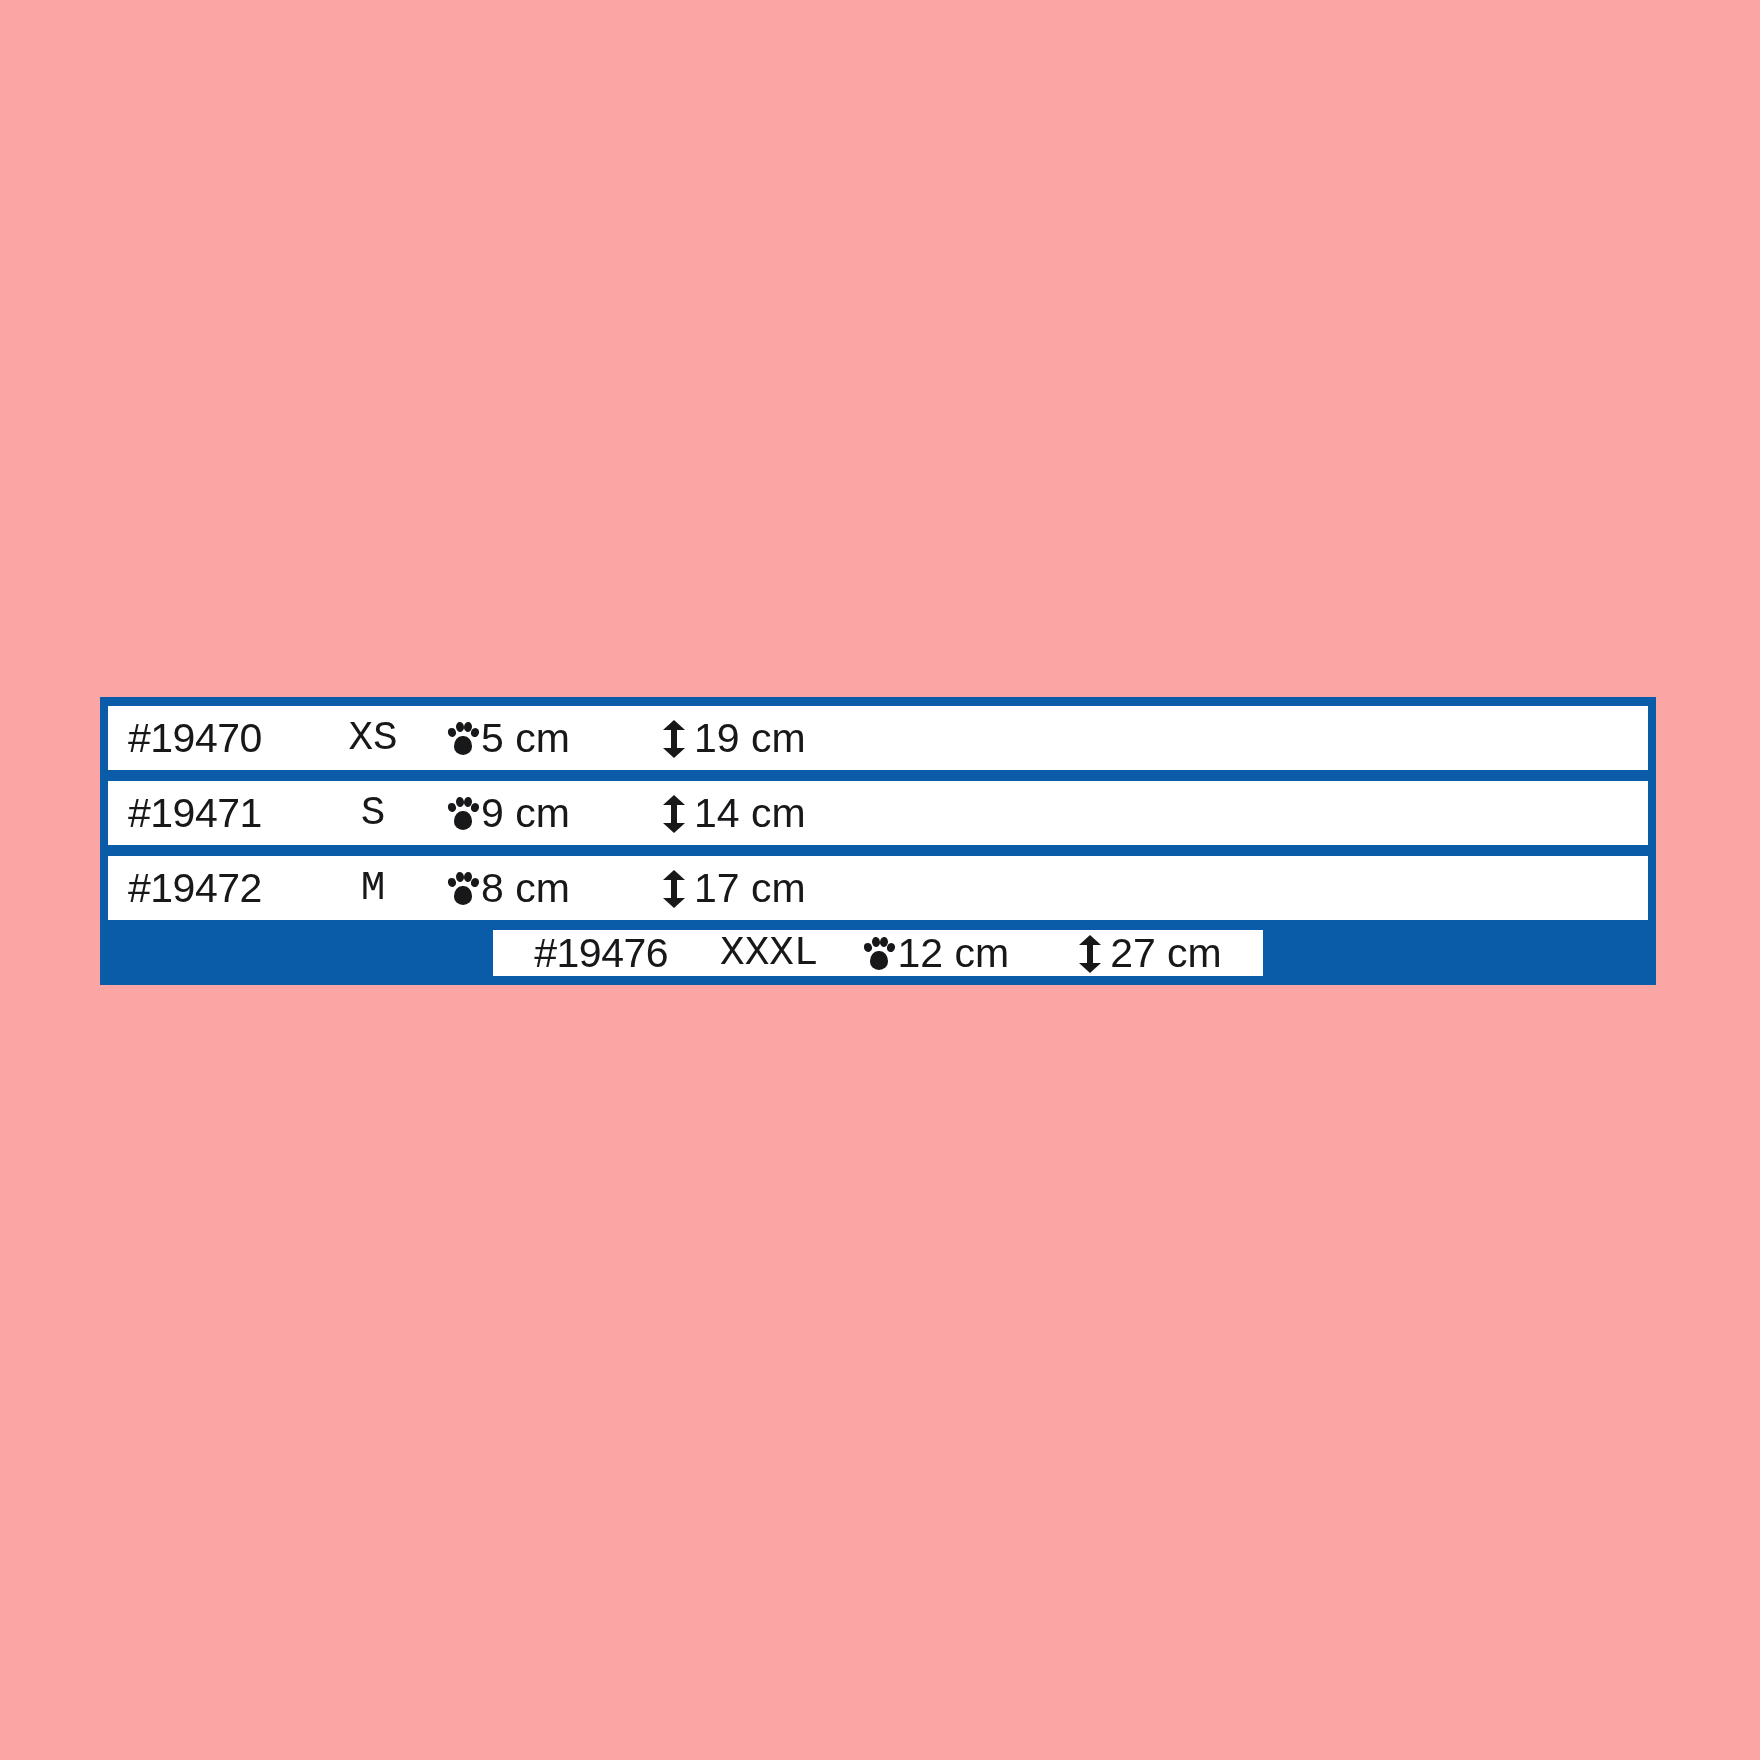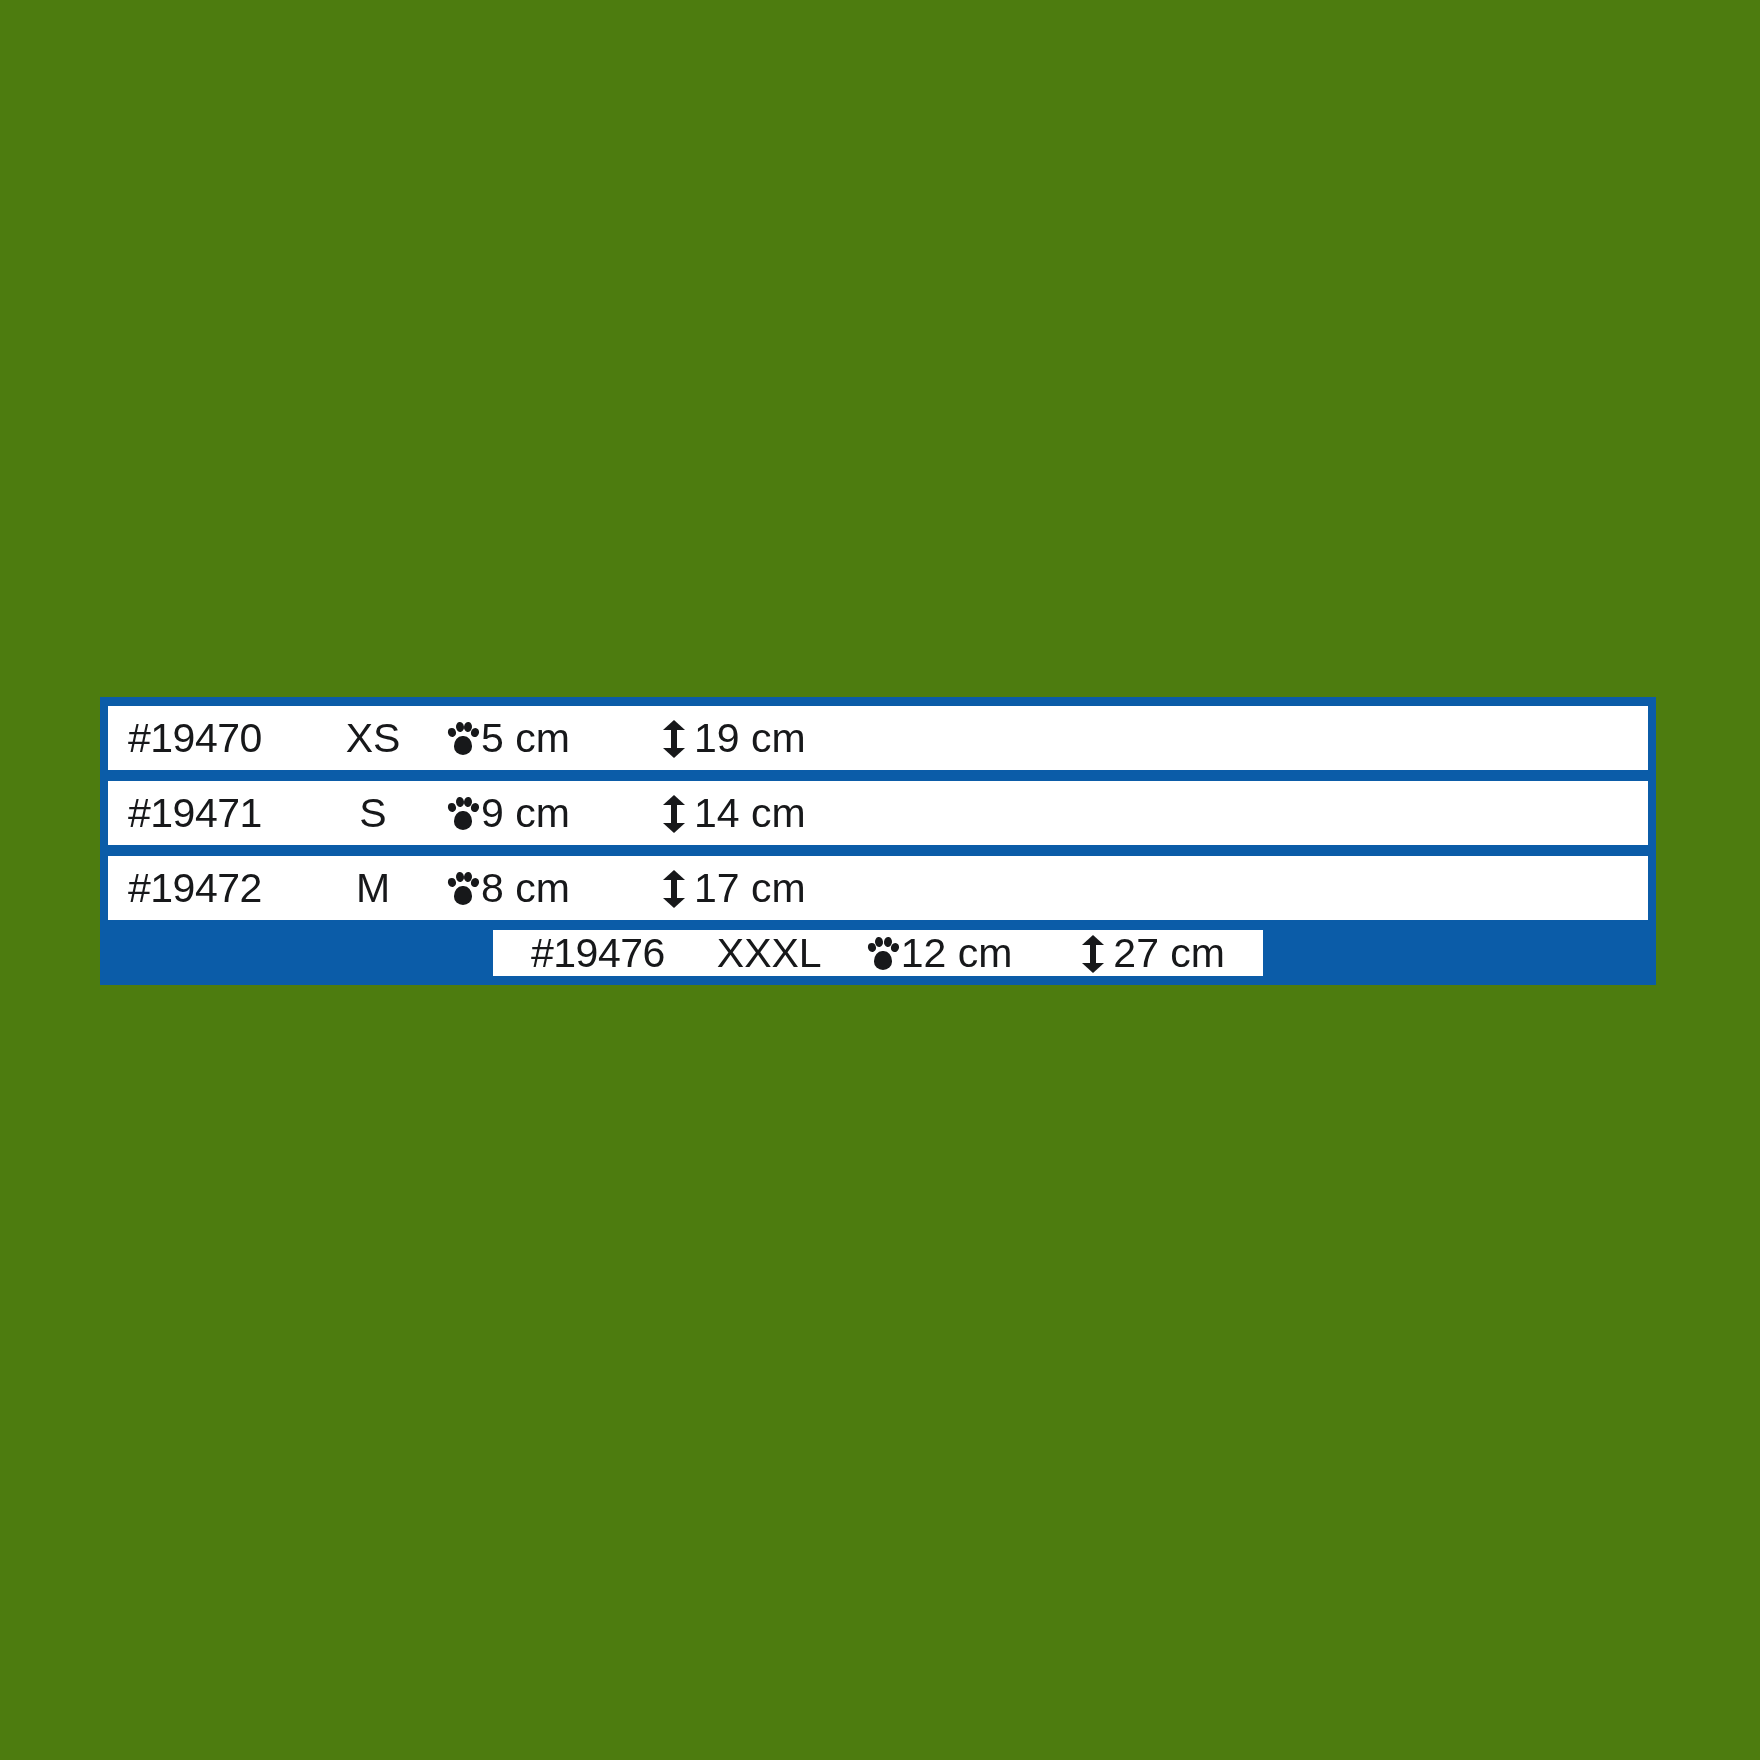--- a/index.html
+++ b/index.html
@@ -2,21 +2,21 @@
 <html><head>
 <meta charset="utf-8">
 <style>
   * { box-sizing: border-box; margin: 0; padding: 0; }
   html, body {
     width: 1760px; height: 1760px;
     background: #ffffff;
     font-family: "Liberation Sans", sans-serif;
     overflow: hidden;
   }
-  #stage { position: relative; width: 1760px; height: 1760px; background: #4d7c0f; }
+  #stage { position: relative; width: 1760px; height: 1760px; background: #fca5a5; }
 
   
   .size-table {
     position: absolute;
     left: 100px;
     top: 697px;
     width: 1556px;
     height: 288px;
     background: #0b5ca8;
   }
@@ -42,21 +42,21 @@
     background: #ffffff;
     flex: 1 1 0;
     display: flex;
     align-items: center;
     height: 64px;
   }
 
   
   .f { display: flex; align-items: center; color: #17181a; }
   .f-art   { width: 190px; padding-left: 20px; font-size: 41px; letter-spacing: -0.5px; }
-  .f-size  { width: 150px; justify-content: center; font-size: 41px; }
+  .f-size  { width: 150px; justify-content: center; font-size: 41px; font-family: Liberation Mono, monospace; }
   .f-width { width: 215px; font-size: 41px; }
   .f-height{ flex: 1 1 auto; font-size: 41px; padding-right: 6px; }
 
   .f-width .val, .f-height .val { white-space: nowrap; }
 
   
   .ico { display: inline-block; flex: 0 0 auto; }
   .paw-icon {
     width: 30px; height: 36px;
     position: relative;

